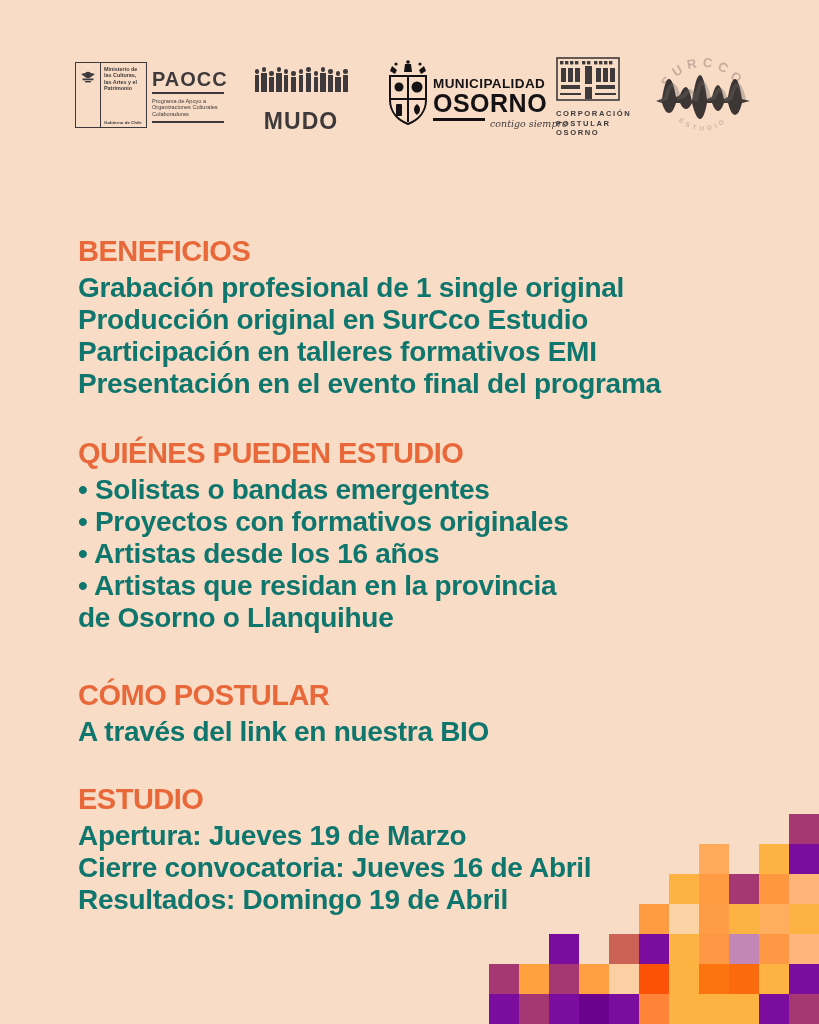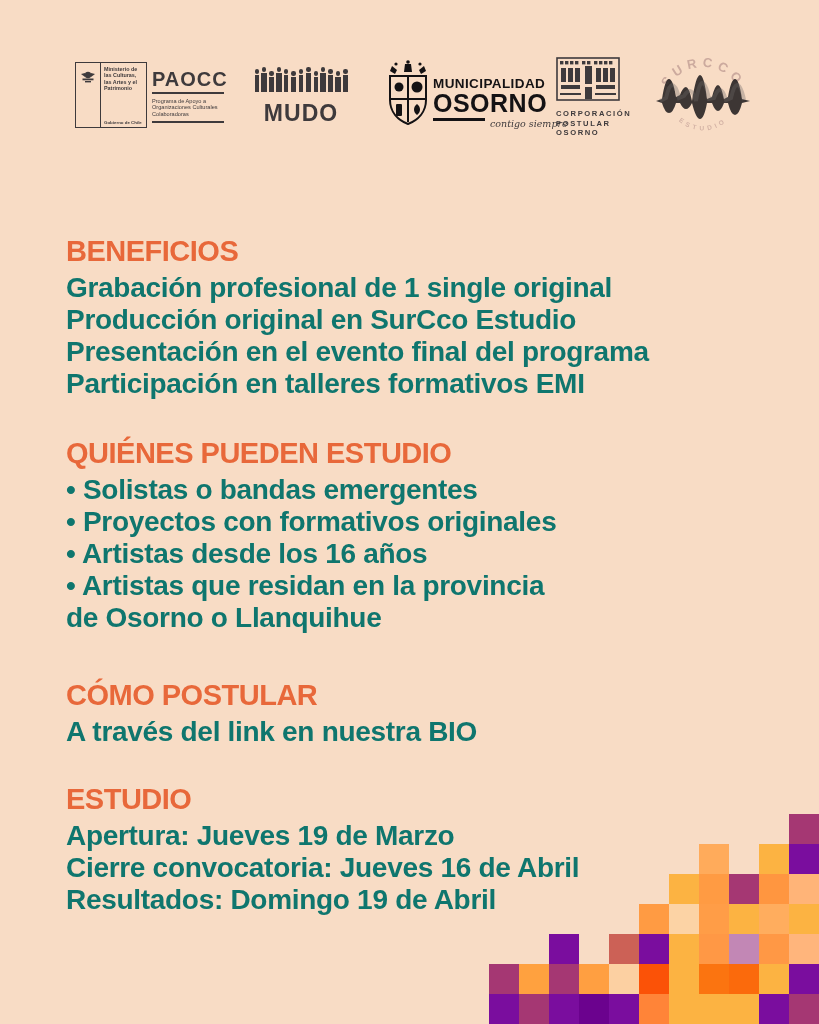--- a/index.html
+++ b/index.html
@@ -23,36 +23,36 @@
   .paocc-rule{height:1.5px;background:#3E3A3C;margin:4px 0;}
   .paocc-sub{font-size:5.6px;line-height:6.6px;font-weight:500;color:#3E3A3C;}
   
   .mudo{left:255px;top:62px;width:92px;text-align:center;}
   .mudo-figs{display:flex;justify-content:center;align-items:flex-end;gap:2.4px;height:30px;}
   .fig{display:flex;flex-direction:column;align-items:center;gap:1.5px;}
   .fig .head{width:4.4px;height:4.4px;border-radius:50%;background:#3E3A3C;}
   .fig .bodybar{width:4.4px;height:17px;background:#3E3A3C;}
   .fig:nth-child(2n) .bodybar{height:19px;width:5.6px;}
   .fig:nth-child(3n) .bodybar{height:15px;}
-  .mudo-title{font-size:23px;font-weight:800;letter-spacing:1px;color:#3E3A3C;margin-top:8px;}
+  .mudo-title{font-size:23px;font-weight:800;letter-spacing:1px;color:#3E3A3C;margin-top:16px;}
   
   .osorno-crest{left:386px;top:60px;}
   .osorno-text{left:433px;top:76px;width:150px;}
   .osorno-l1{font-size:13.5px;font-weight:800;letter-spacing:.4px;color:#141214;}
   .osorno-l2{font-size:25px;font-weight:900;letter-spacing:.5px;color:#141214;line-height:25px;}
   .osorno-tag{display:flex;gap:5px;margin-top:2px;}
   .osorno-rule{flex:0 0 52px;height:2.5px;background:#141214;}
   .osorno-script{font-family:"DejaVu Serif",serif;font-style:italic;font-size:9.5px;color:#3E3A3C;}
   
   .corp{left:556px;top:57px;width:80px;}
   .corp-text{margin-top:4px;font-size:7.6px;font-weight:800;letter-spacing:1.6px;line-height:9.6px;color:#3E3A3C;}
   
   .surcco{left:652px;top:45px;}
   
-  .section{position:absolute;left:66px;width:640px;}
+  .section{position:absolute;left:78px;width:640px;}
   .section-title{
     margin:0 0 4px 0;font-size:29px;line-height:34px;font-weight:800;
     letter-spacing:-0.5px;color:#E8683A;font-stretch:condensed;
   }
   .body-line{font-size:28px;line-height:32px;font-weight:600;letter-spacing:-0.3px;color:#0f766e;}
   
   .mosaic{position:absolute;inset:0;pointer-events:none;}
   .cell{position:absolute;}
 </style>
 </head>
@@ -232,22 +232,22 @@
         <textPath href="#arcBot" startOffset="50%" text-anchor="middle">ESTUDIO</textPath>
       </text>
     </svg>
   </div>
 
   <div class="section" style="top: 234px;">
     <h2 class="section-title">BENEFICIOS</h2>
     <div class="section-lines">
         <div class="body-line">Grabación profesional de 1 single original</div>
         <div class="body-line">Producción original en SurCco Estudio</div>
+        <div class="body-line">Participación en talleres formativos EMI</div>
         <div class="body-line">Presentación en el evento final del programa</div>
-        <div class="body-line">Participación en talleres formativos EMI</div>
       </div>
   </div>
   <div class="section" style="top: 436px;">
     <h2 class="section-title">QUIÉNES PUEDEN ESTUDIO</h2>
     <div class="section-lines">
         <div class="body-line">• Solistas o bandas emergentes</div>
         <div class="body-line">• Proyectos con formativos originales</div>
         <div class="body-line">• Artistas desde los 16 años</div>
         <div class="body-line">• Artistas que residan en la provincia</div>
         <div class="body-line">de Osorno o Llanquihue</div>

